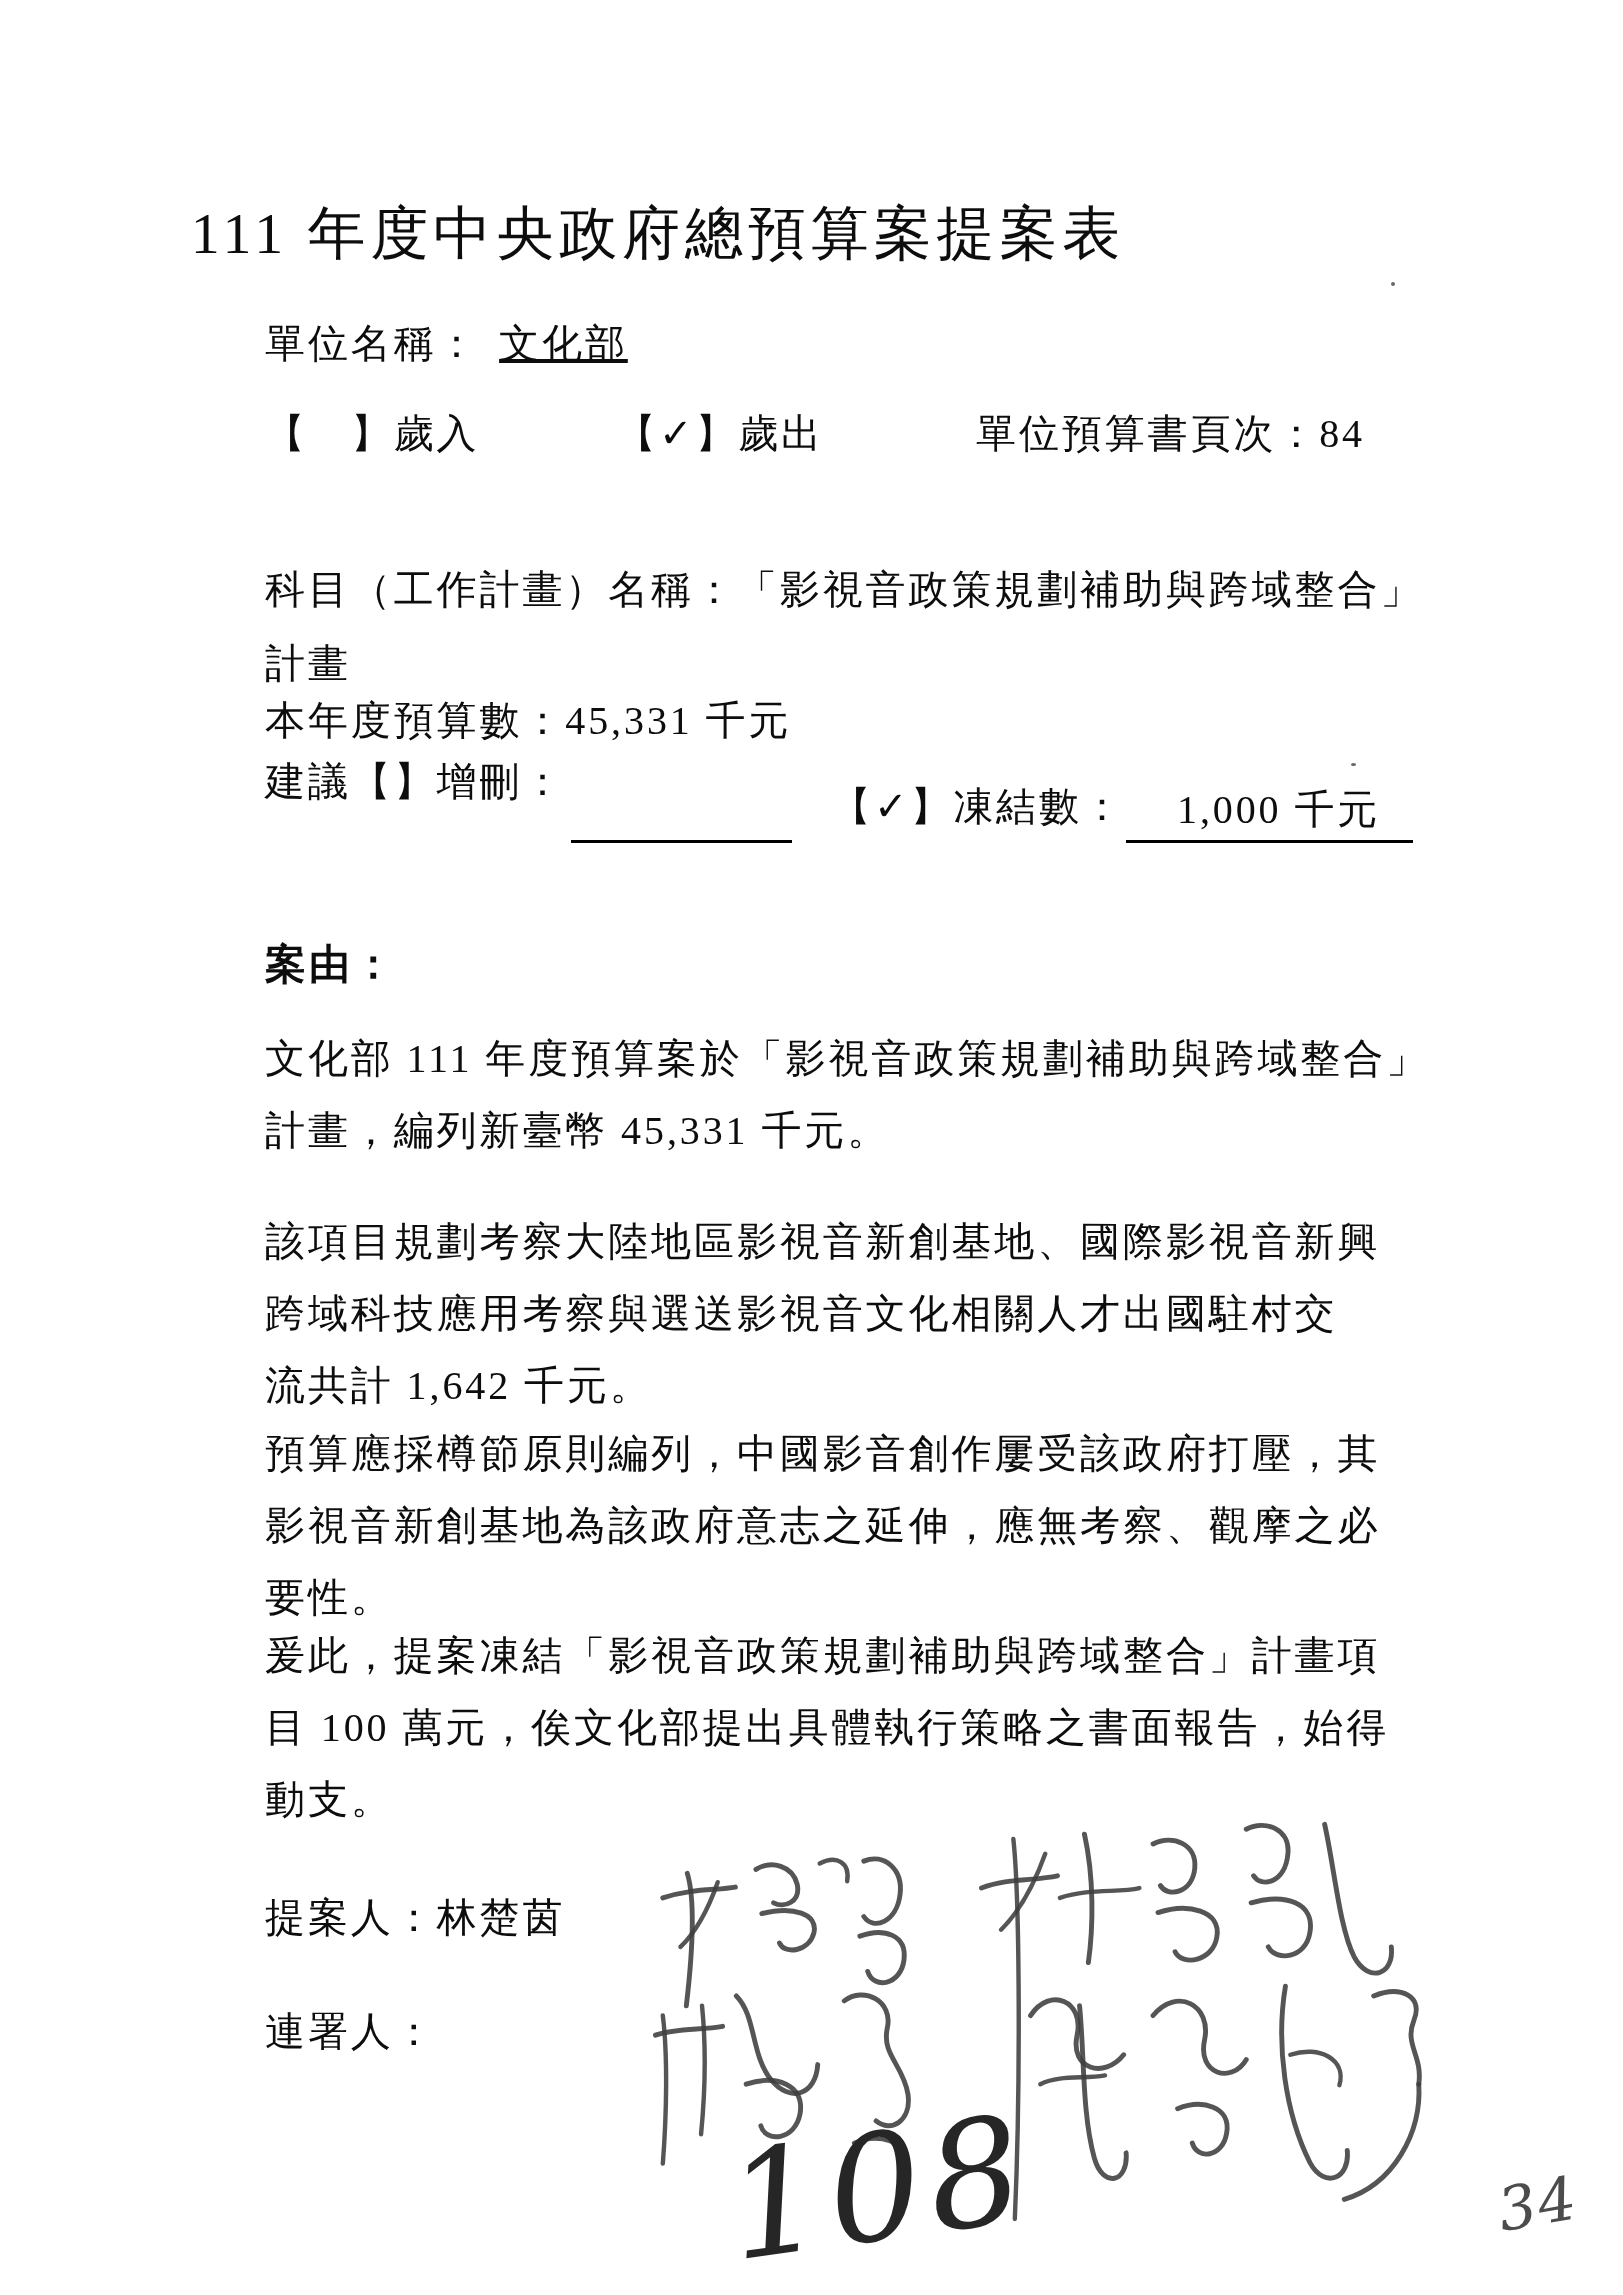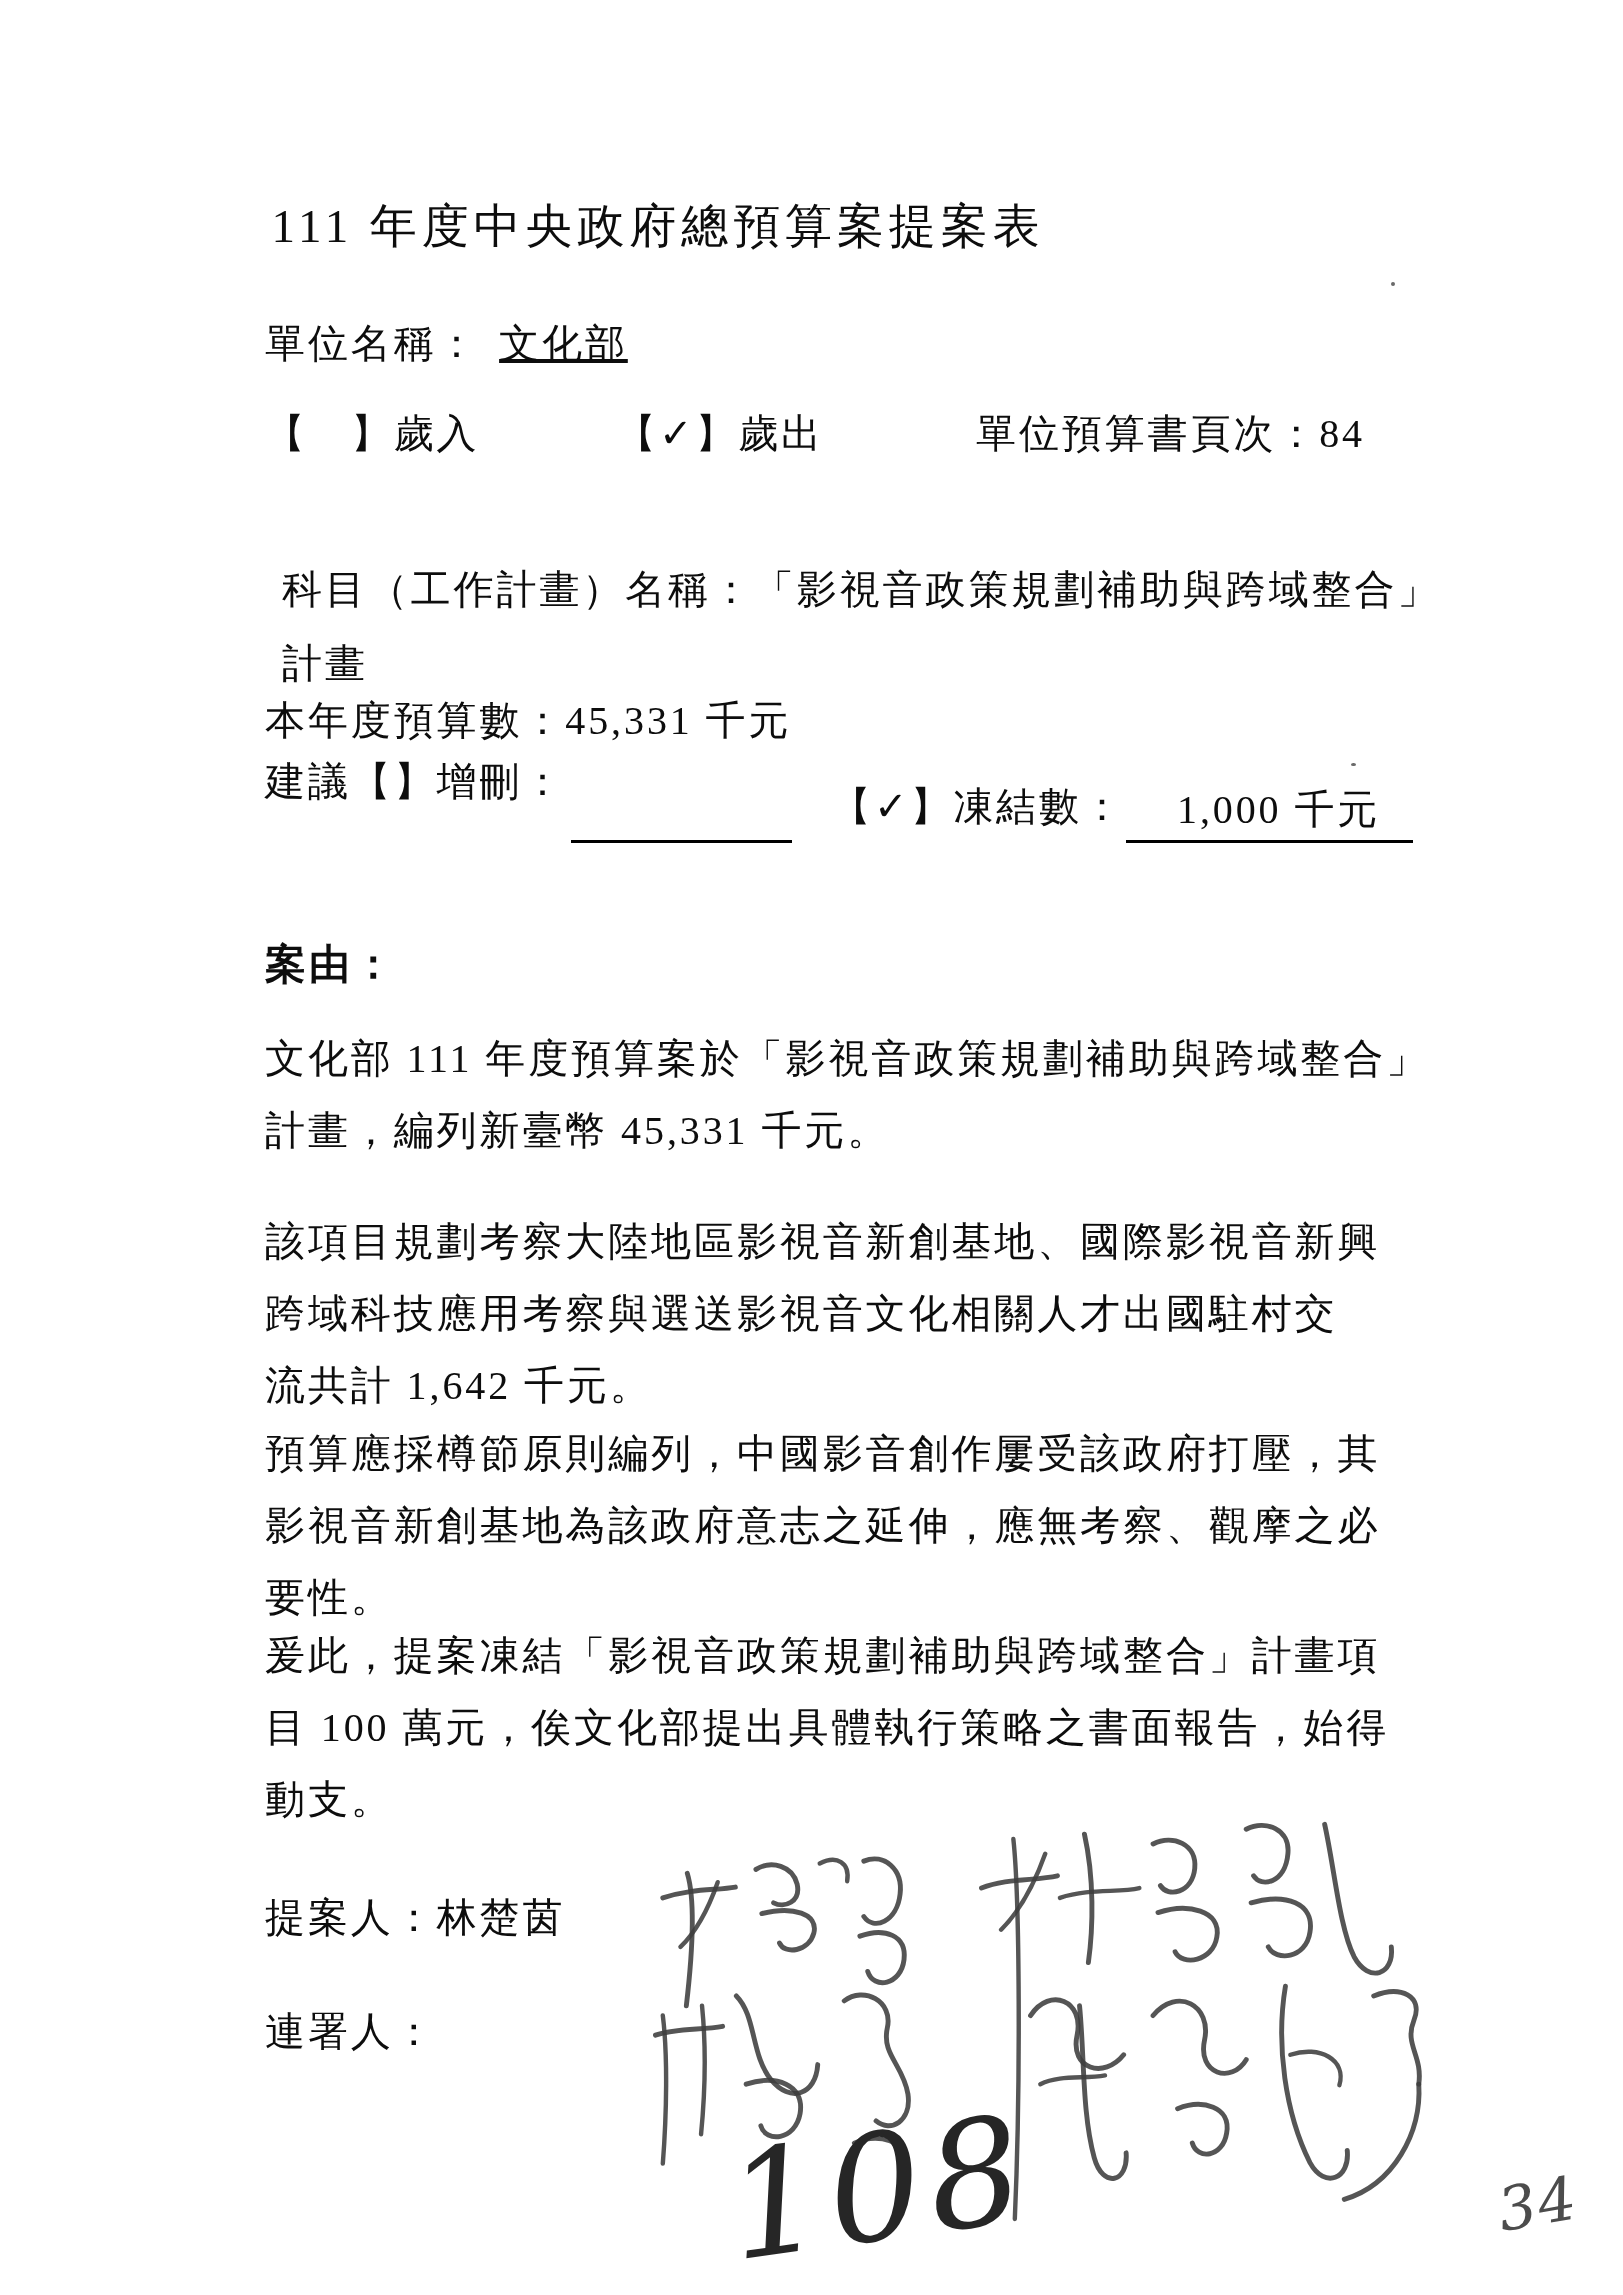--- a/index.html
+++ b/index.html
@@ -6,21 +6,21 @@
   body{
     width:1624px;height:2295px;position:relative;overflow:hidden;
     background:#ffffff;color:#0d0d0d;
     font-family:"Liberation Serif","DejaVu Serif",serif;
   }
   .abs{position:absolute;}
   .t{font-size:40px;letter-spacing:2.9px;line-height:1.3;white-space:nowrap;}
   .para{font-size:40px;letter-spacing:2.9px;line-height:72px;white-space:pre-line;width:1285px;}
   .title{
     left:0;top:195px;width:1316px;text-align:center;
-    font-size:47px;letter-spacing:4.9px;font-weight:400;
+    font-size:58px;letter-spacing:4.9px;font-weight:400;
   }
   .bold{font-weight:700;}
   .uline{height:0;border-bottom:3.4px solid #000;}
   .speck{background:#6a6a6a;border-radius:50%;}
   svg text{font-family:"DejaVu Serif","Liberation Serif",serif;}
   .sig-stroke{fill:none;stroke:#3d3d3d;stroke-opacity:.88;stroke-linecap:round;stroke-linejoin:round;}
   .num-108{font-style:italic;font-size:300px;fill:#262626;letter-spacing:14px;}
   .num-34{font-style:italic;font-size:122px;fill:#4c4c4c;letter-spacing:4px;}
 </style>
 </head>
@@ -31,21 +31,21 @@
 <div class="abs t" style="left:265px;top:318px;">
   <span>單位名稱：</span><span style="padding-left:19.6px;text-decoration:underline;">文化部</span>
 </div>
 
 <div>
   <span class="abs t" style="left:265px;top:408px;">【　】歲入</span>
   <span class="abs t" style="left:616px;top:408px;">【✓】歲出</span>
   <span class="abs t" style="left:976px;top:408px;">單位預算書頁次：84</span>
 </div>
 
-<div class="abs para" style="left:282px;top:553px;line-height:74px;">科目（工作計畫）名稱：「影視音政策規劃補助與跨域整合」
+<div class="abs para" style="left:265px;top:553px;line-height:74px;">科目（工作計畫）名稱：「影視音政策規劃補助與跨域整合」
 計畫</div>
 
 <div class="abs t" style="left:265px;top:695px;">本年度預算數：45,331 千元</div>
 
 <div>
   <span class="abs t" style="left:265px;top:756px;">建議【】增刪：</span>
   <div class="abs uline" style="left:571px;top:840px;width:221px;"></div>
   <span class="abs t" style="left:831px;top:781px;">【✓】凍結數：</span>
   <span class="abs t" style="left:1177px;top:784px;text-align:center;">1,000 千元</span>
   <div class="abs uline" style="left:1126px;top:840px;width:287px;"></div>

